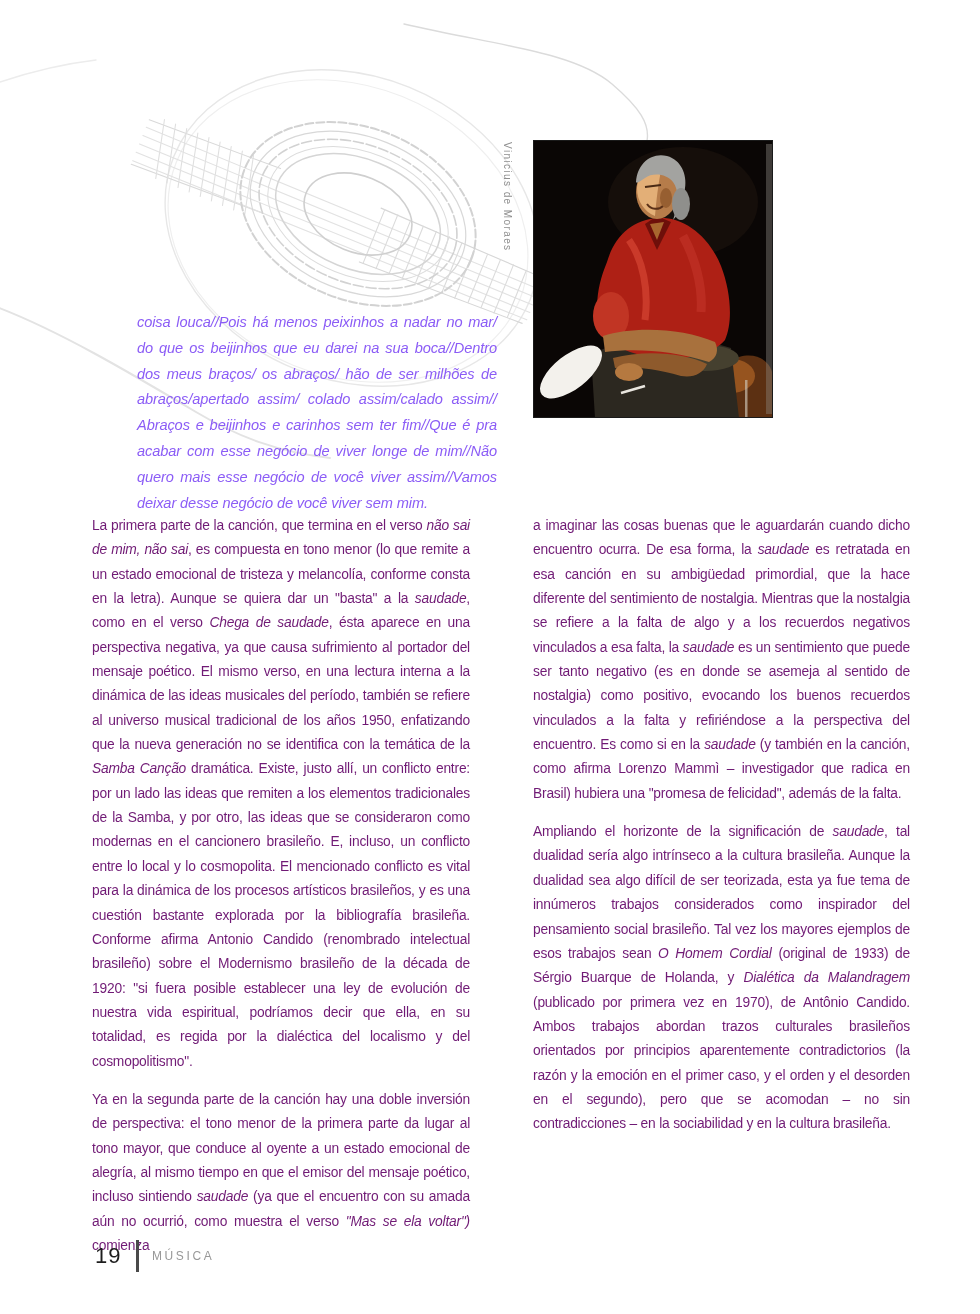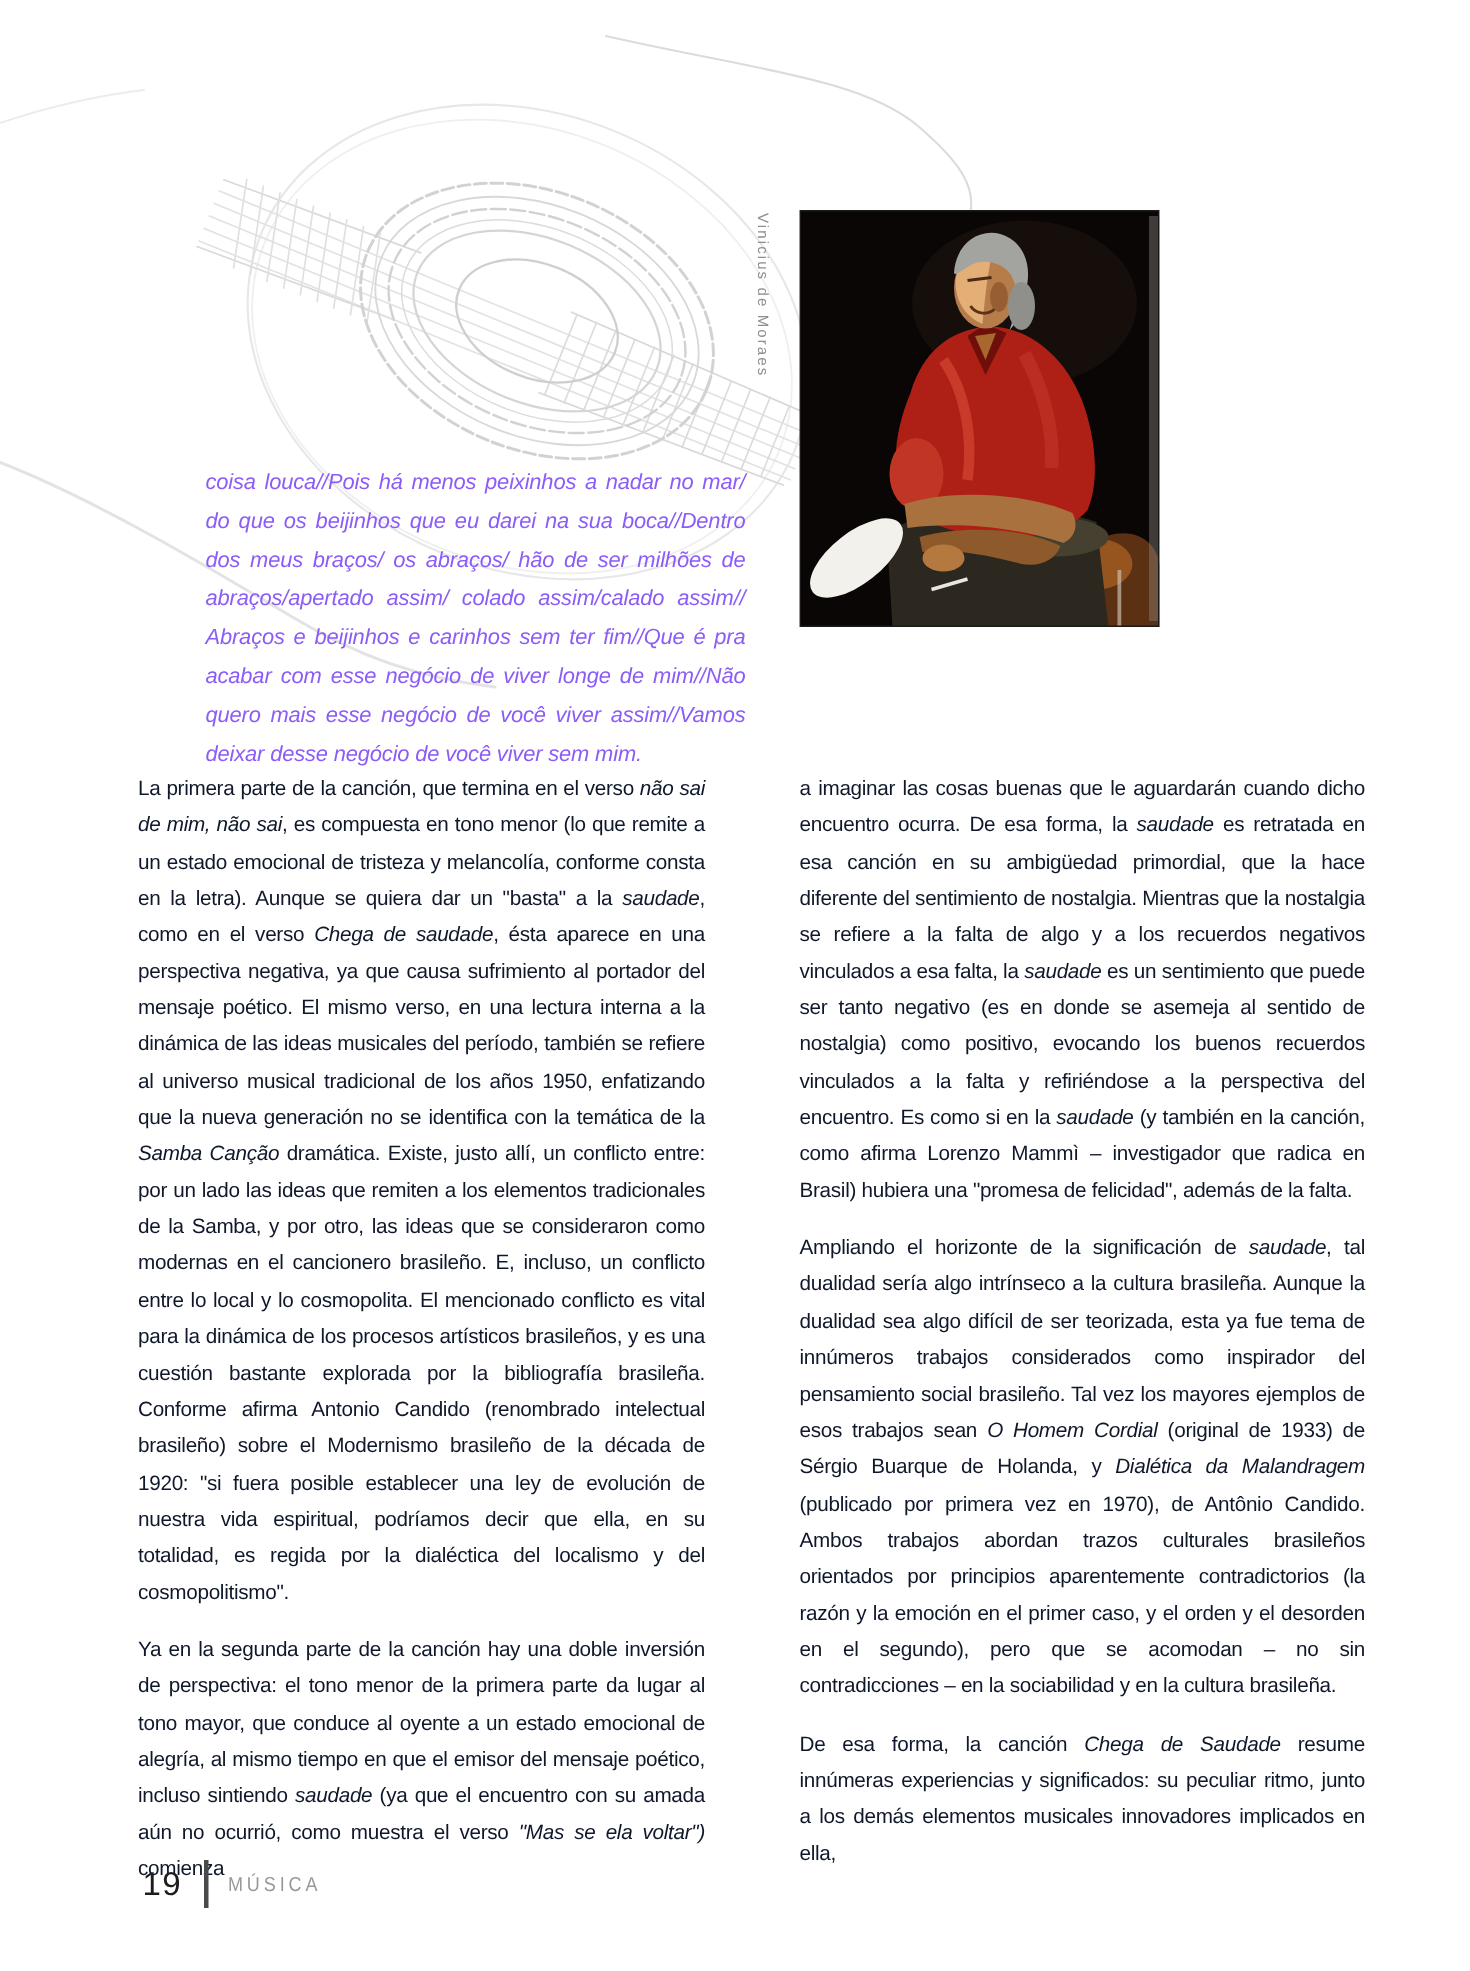--- a/index.html
+++ b/index.html
@@ -23,21 +23,21 @@
   
   .quote {
     position:absolute; left:137px; top:310px; width:360px; z-index:1;
     font-style:italic; font-size:14.6px; line-height:25.8px; color:#8b5cf6;
     text-align:justify; letter-spacing:-0.1px;
   }
 
   
   .col {
     position:absolute; top:514px; z-index:1;
-    font-size:13.8px; line-height:24.35px; color:#0f172a;
+    font-size:13.8px; line-height:24.35px; color:#701a75;
     text-align:justify; letter-spacing:-0.2px;
   }
   .col p { margin:0 0 14px 0; }
   .col-left  { left:92px;  width:378px; }
   .col-right { left:533px; width:377px; }
   .it { font-style:italic; }
 
   
   .footer { position:absolute; left:95px; top:1240px; display:flex; align-items:center; z-index:1; }
   .page-num { font-size:22px; color:#1d1d1d; letter-spacing:1px; }
@@ -128,21 +128,20 @@
   <div class="quote">coisa louca//Pois há menos peixinhos a nadar no mar/ do que os beijinhos que eu darei na sua boca//Dentro dos meus braços/ os abraços/ hão de ser milhões de abraços/apertado assim/ colado assim/calado assim// Abraços e beijinhos e carinhos sem ter fim//Que é pra acabar com esse negócio de viver longe de mim//Não quero mais esse negócio de você viver assim//Vamos deixar desse negócio de você viver sem mim.</div>
 
   <div class="col col-left">
     <p><span>La primera parte de la canción, que termina en el verso </span><span class="it">não sai de mim, não sai</span><span>, es compuesta en tono menor (lo que remite a un estado emocional de tristeza y melancolía, conforme consta en la letra). Aunque se quiera dar un "basta" a la </span><span class="it">saudade</span><span>, como en el verso </span><span class="it">Chega de saudade</span><span>, ésta aparece en una perspectiva negativa, ya que causa sufrimiento al portador del mensaje poético. El mismo verso, en una lectura interna a la dinámica de las ideas musicales del período, también se refiere al universo musical tradicional de los años 1950, enfatizando que la nueva generación no se identifica con la temática de la </span><span class="it">Samba Canção</span><span> dramática. Existe, justo allí, un conflicto entre: por un lado las ideas que remiten a los elementos tradicionales de la Samba, y por otro, las ideas que se consideraron como modernas en el cancionero brasileño. E, incluso, un conflicto entre lo local y lo cosmopolita. El mencionado conflicto es vital para la dinámica de los procesos artísticos brasileños, y es una cuestión bastante explorada por la bibliografía brasileña. Conforme afirma Antonio Candido (renombrado intelectual brasileño) sobre el Modernismo brasileño de la década de 1920: "si fuera posible establecer una ley de evolución de nuestra vida espiritual, podríamos decir que ella, en su totalidad, es regida por la dialéctica del localismo y del cosmopolitismo".</span></p>
     <p><span>Ya en la segunda parte de la canción hay una doble inversión de perspectiva: el tono menor de la primera parte da lugar al tono mayor, que conduce al oyente a un estado emocional de alegría, al mismo tiempo en que el emisor del mensaje poético, incluso sintiendo </span><span class="it">saudade</span><span> (ya que el encuentro con su amada aún no ocurrió, como muestra el verso </span><span class="it">"Mas se ela voltar")</span><span> comienza</span></p>
   </div>
 
   <div class="col col-right">
     <p><span>a imaginar las cosas buenas que le aguardarán cuando dicho encuentro ocurra. De esa forma, la </span><span class="it">saudade</span><span> es retratada en esa canción en su ambigüedad primordial, que la hace diferente del sentimiento de nostalgia. Mientras que la nostalgia se refiere a la falta de algo y a los recuerdos negativos vinculados a esa falta, la </span><span class="it">saudade</span><span> es un sentimiento que puede ser tanto negativo (es en donde se asemeja al sentido de nostalgia) como positivo, evocando los buenos recuerdos vinculados a la falta y refiriéndose a la perspectiva del encuentro. Es como si en la </span><span class="it">saudade</span><span> (y también en la canción, como afirma Lorenzo Mammì – investigador que radica en Brasil) hubiera una "promesa de felicidad", además de la falta.</span></p>
     <p><span>Ampliando el horizonte de la significación de </span><span class="it">saudade</span><span>, tal dualidad sería algo intrínseco a la cultura brasileña. Aunque la dualidad sea algo difícil de ser teorizada, esta ya fue tema de innúmeros trabajos considerados como inspirador del pensamiento social brasileño. Tal vez los mayores ejemplos de esos trabajos sean </span><span class="it">O Homem Cordial</span><span> (original de 1933) de Sérgio Buarque de Holanda, y </span><span class="it">Dialética da Malandragem</span><span> (publicado por primera vez en 1970), de Antônio Candido. Ambos trabajos abordan trazos culturales brasileños orientados por principios aparentemente contradictorios (la razón y la emoción en el primer caso, y el orden y el desorden en el segundo), pero que se acomodan – no sin contradicciones – en la sociabilidad y en la cultura brasileña.</span></p>
-    <p><span>De esa forma, la canción </span><span class="it">Chega de Saudade</span><span> resume innúmeras experiencias y significados: su peculiar ritmo, junto a los demás elementos musicales innovadores implicados en ella,</span></p>
   </div>
 
   <div class="footer">
     <span class="page-num">19</span>
     <span class="footer-divider"></span>
     <span class="section">MÚSICA</span>
   </div>
 
 </div>
 

